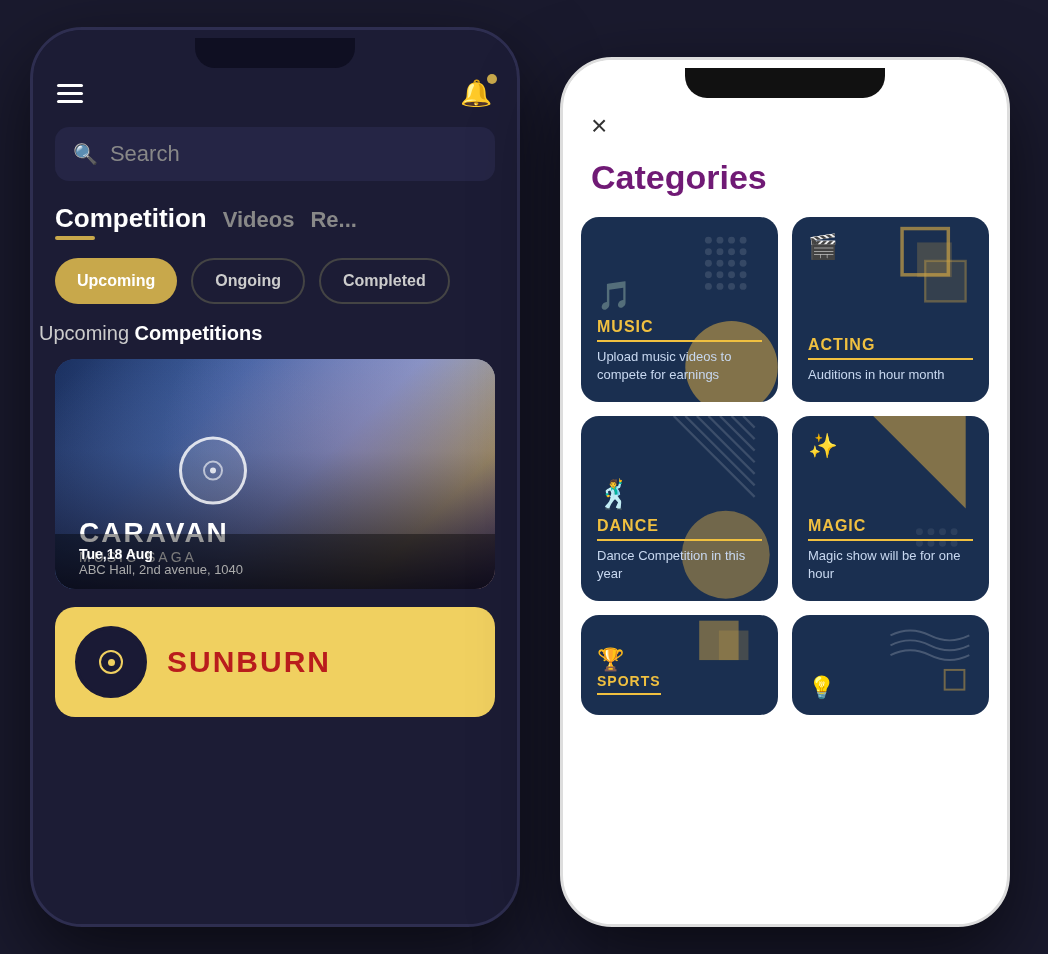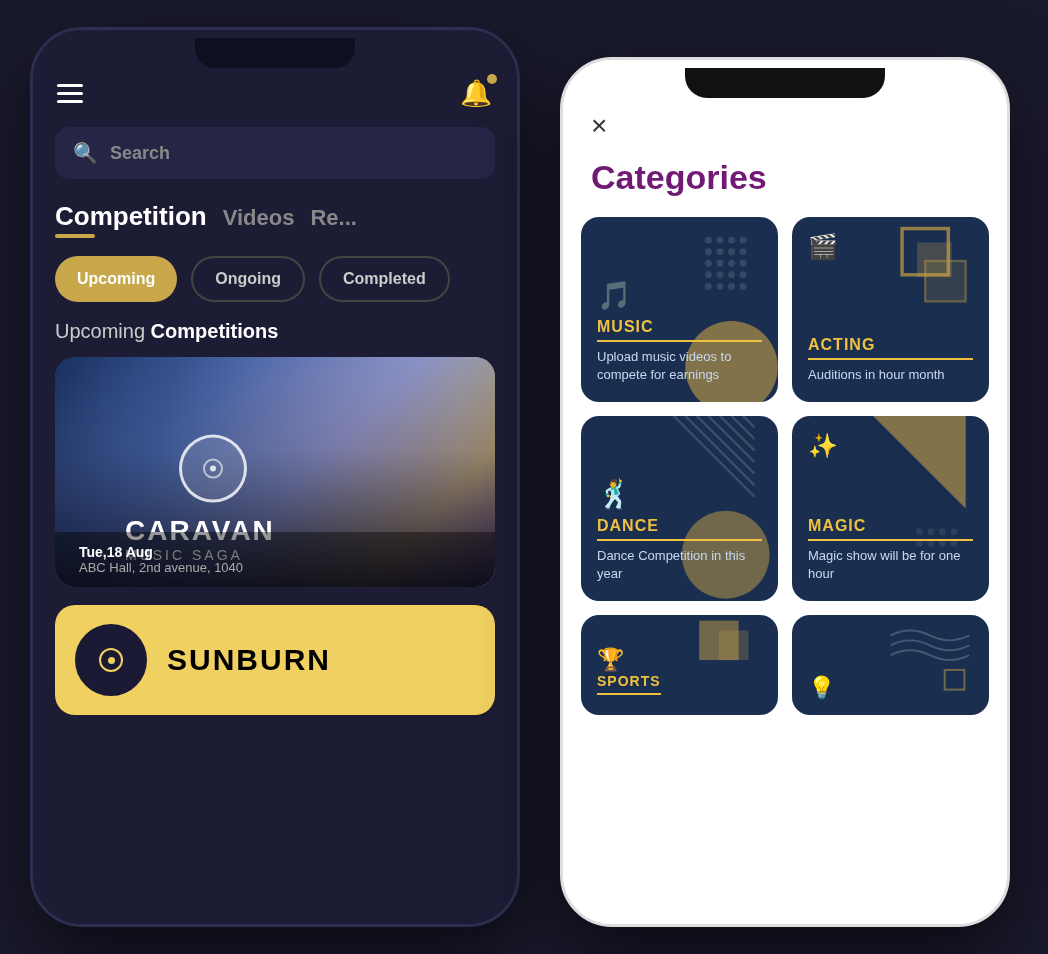--- a/index.html
+++ b/index.html
@@ -79,22 +79,21 @@
       margin: 12px 22px;
       background: #252545;
       border-radius: 14px;
       padding: 14px 18px;
       display: flex;
       align-items: center;
       gap: 12px;
     }
     .search-bar-text {
       color: #888;
-      font-size: 18px;
-      font-weight: bold;
+      font-size: 22px;
     }
 
     .tabs-section {
       padding: 10px 22px 0;
     }
 
     .tabs-row {
       display: flex;
       gap: 16px;
       align-items: baseline;
@@ -144,21 +143,21 @@
       background: #c8a84b;
       color: white;
     }
     .filter-btn.inactive {
       background: transparent;
       color: #ccc;
       border: 2px solid #444;
     }
 
     .section-title {
-      padding: 4px 22px 14px;
+      padding: 4px 6px 14px;
       font-size: 20px;
       color: #ccc;
     }
     .section-title strong {
       color: white;
       font-weight: 800;
     }
 
     .competition-card {
       margin: 0 22px 18px;
@@ -172,21 +171,20 @@
     .card-overlay {
       position: absolute;
       inset: 0;
       background: linear-gradient(to top, rgba(10,10,30,0.85) 0%, rgba(10,10,30,0.2) 60%, transparent 100%);
     }
 
     .card-title-group {
       position: absolute;
       bottom: 24px;
       left: 24px;
-      margin-left: 46px;
     }
     .card-event-name {
       font-size: 28px;
       font-weight: 900;
       color: white;
       letter-spacing: 2px;
       text-transform: uppercase;
     }
     .card-event-sub {
       font-size: 14px;
@@ -405,21 +403,21 @@
     </div>
   </div>
 
   <div class="yellow-card">
 
     <div style="width:72px;height:72px;border-radius:50%;border:3px solid #1a1a35;background:#1a1a35;display:flex;align-items:center;justify-content:center;flex-shrink:0;">
       <div style="width:24px;height:24px;border-radius:50%;border:2px solid #f0d060;display:flex;align-items:center;justify-content:center;">
         <div style="width:7px;height:7px;border-radius:50%;background:#f0d060;"></div>
       </div>
     </div>
-    <div style="font-size:30px;font-weight:900;color:#000000;letter-spacing:2px;text-transform:uppercase;">SUNBURN</div>
+    <div style="font-size:30px;font-weight:900;color:#b91c1c;letter-spacing:2px;text-transform:uppercase;">SUNBURN</div>
   </div>
 </div>
 
 <div class="phone phone-right">
 
   <div style="background:white; padding-top:8px;">
     <div class="phone-notch-right" style="background:#111;"></div>
   </div>
 
   <div class="close-header">

